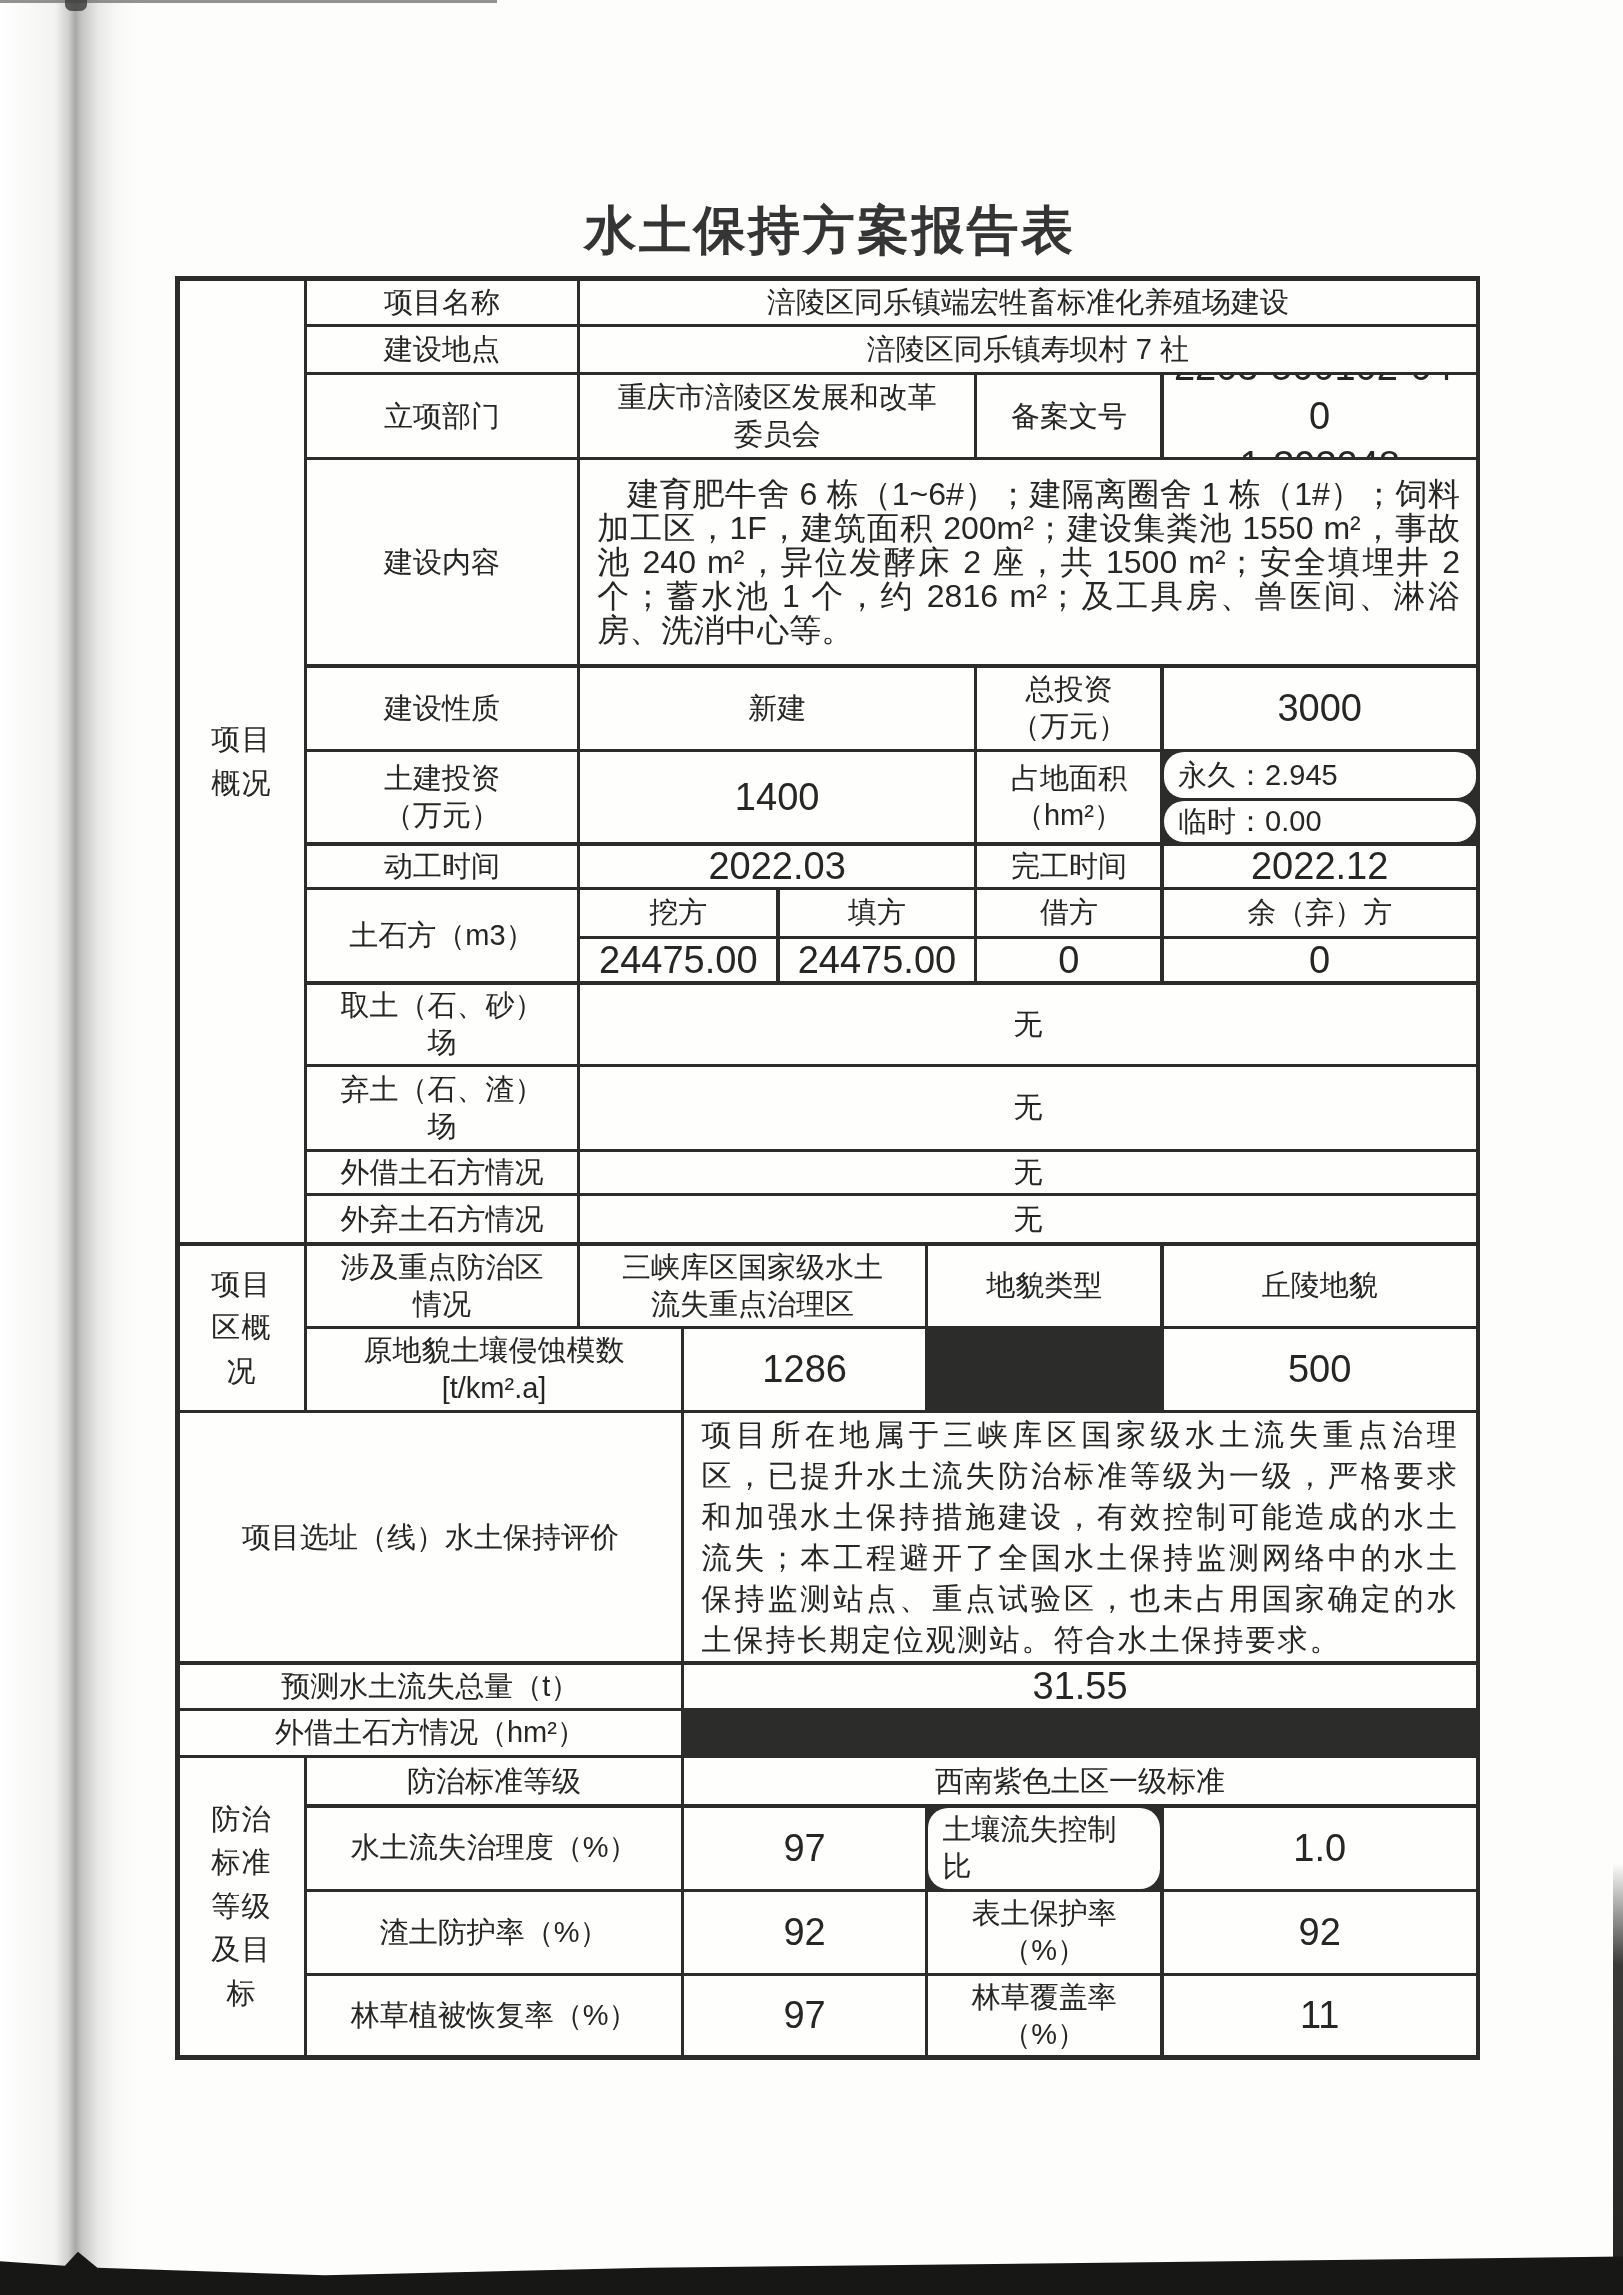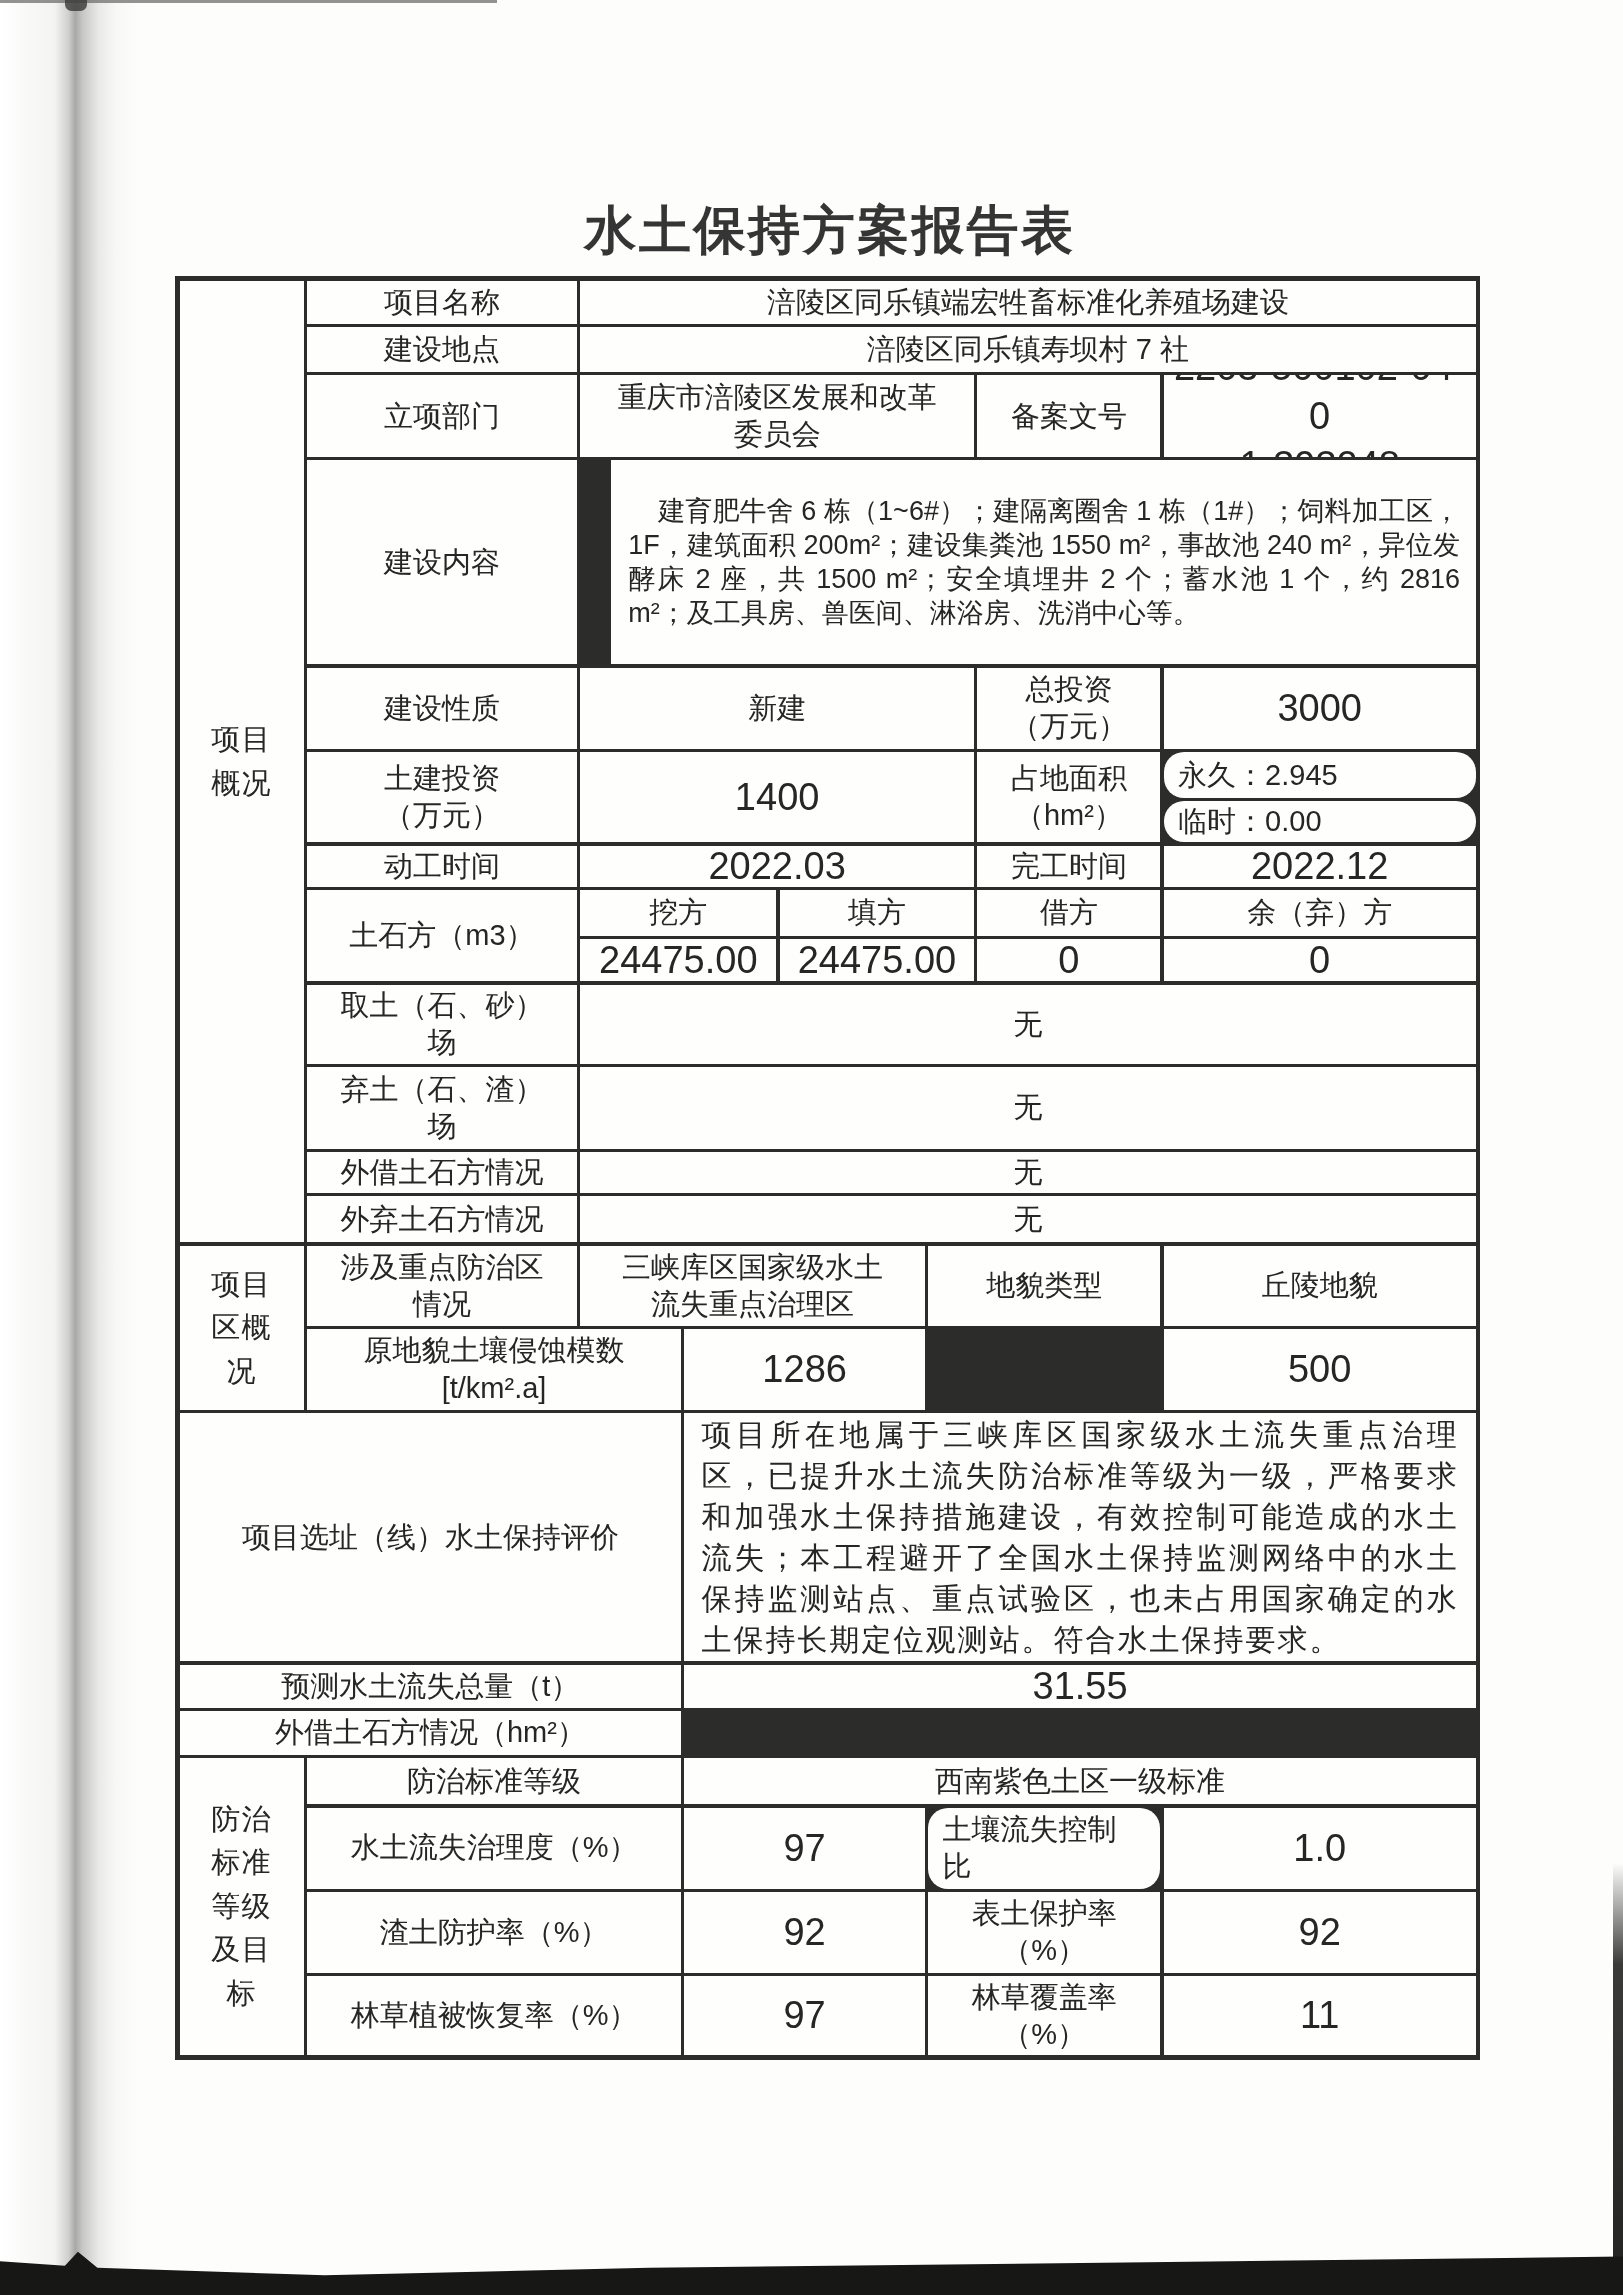--- a/index.html
+++ b/index.html
@@ -46,22 +46,22 @@
   .cell{
     background:#fefefd;
     display:flex;align-items:center;justify-content:center;
     text-align:center;font-size:29px;line-height:1.28;color:#262624;
     white-space:pre-line;padding:2.6px 6.5px;box-sizing:border-box;
     overflow:hidden;
   }
   .cell.al{justify-content:flex-start;text-align:left;padding-left:14.4px;border-radius:20px;}
   .cell.content{
     justify-content:flex-start;align-items:center;text-align:justify;
-    font-size:27px;line-height:34px;padding:6.5px 15.7px 6.5px 17px;
-    text-indent:30px;white-space:normal;margin-left:31px;
+    font-size:32px;line-height:34px;padding:6.5px 15.7px 6.5px 17px;
+    text-indent:30px;white-space:normal;
   }
   .cell.para{
     justify-content:flex-start;align-items:center;text-align:justify;
     font-size:30px;line-height:41px;letter-spacing:2px;
     padding:7.9px 17px;white-space:normal;
   }
   .cell.vhead{font-size:29px;line-height:1.5;letter-spacing:1.3px;}
   .cell.num{font-size:38px;}
 </style>
 </head>

